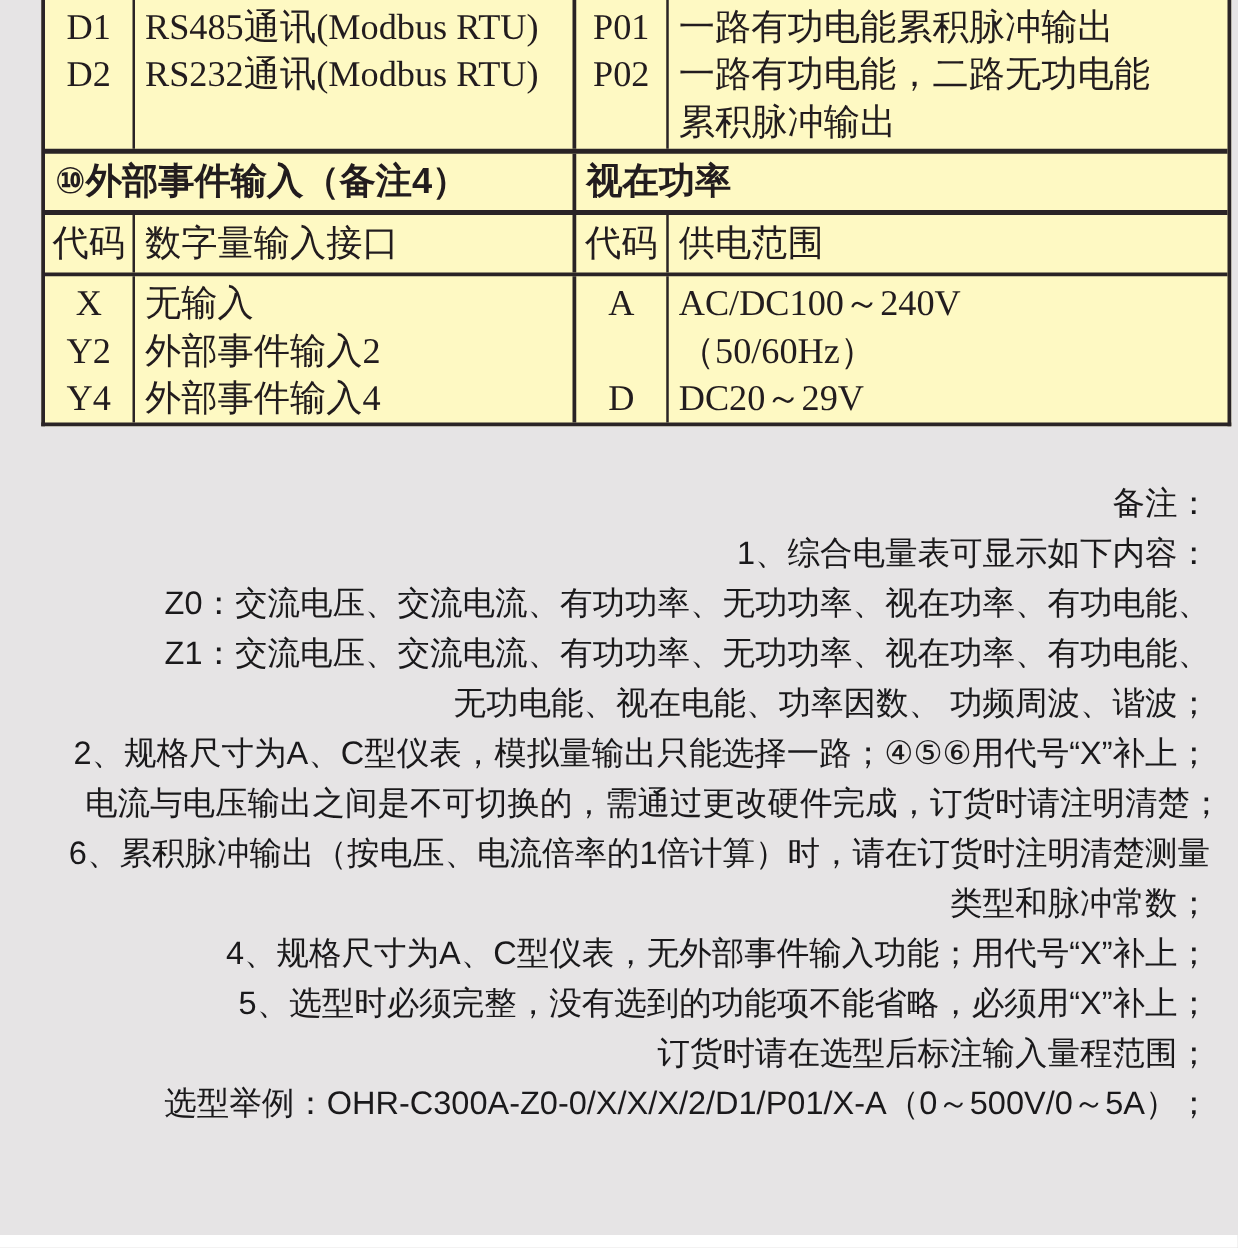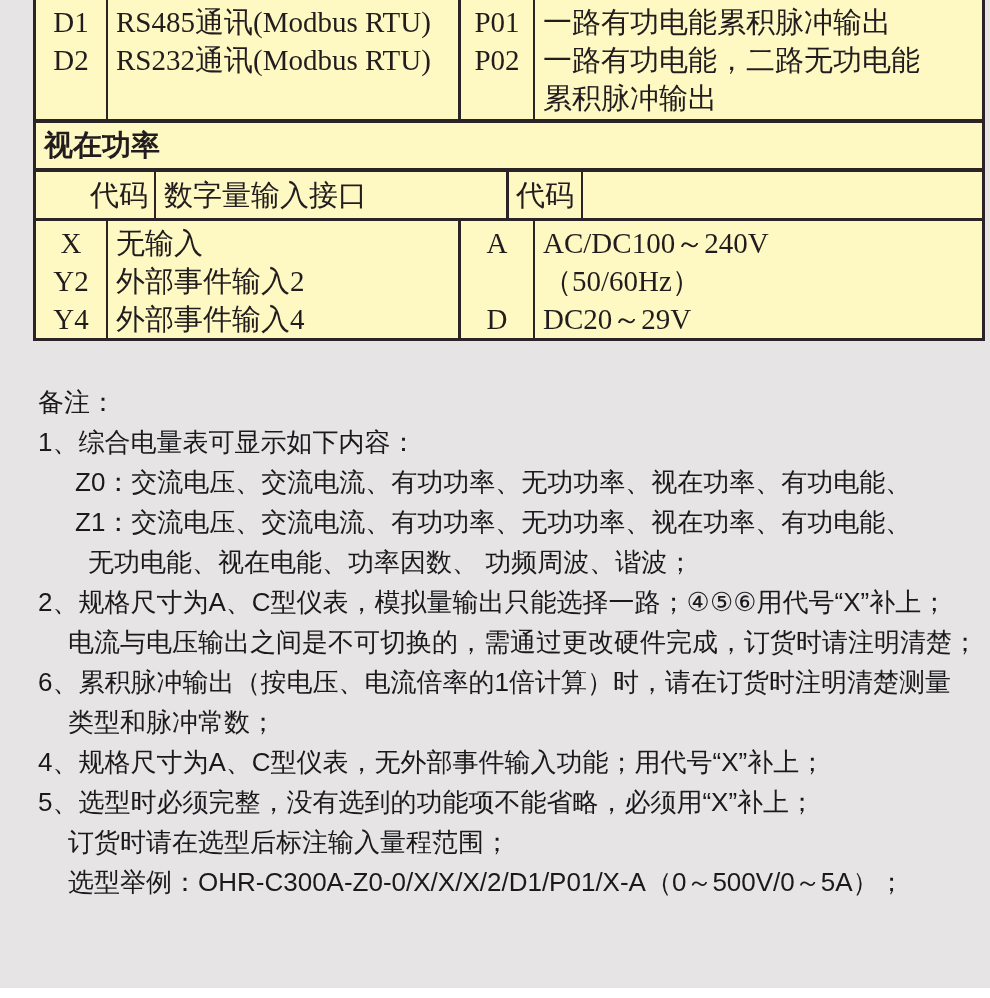--- a/index.html
+++ b/index.html
@@ -14,21 +14,21 @@
     box-sizing:border-box;
     background:#fef9c3;
     border:3px solid #2a2426;border-top:none;
     display:flex;flex-direction:column;
     font-family:"Liberation Serif","DejaVu Serif",serif;
     font-size:29px;color:#221c1e;
   }
   .trow{display:flex;box-sizing:border-box;}
   .trow-top   {height:124px;border-bottom:4px solid #2a2426;}
   .trow-title {height:49px;border-bottom:4px solid #2a2426;}
-  .trow-head  {height:49px;border-bottom:3px solid #2a2426;padding-left:48px;}
+  .trow-head  {height:49px;border-bottom:3px solid #2a2426;}
   .trow-data  {flex:1;}
   .half{display:flex;box-sizing:border-box;}
   .half-l{width:425px;border-right:3px solid #2a2426;}
   .half-r{flex:1;}
   .code-col{width:70px;border-right:2px solid #2a2426;text-align:center;box-sizing:content-box;padding-top:3px;}
   .half-r .code-col{width:72px;}
   .desc-col{flex:1;padding-left:8px;padding-top:3px;overflow:hidden;}
   .ln{height:38px;line-height:38px;white-space:nowrap;}
   .ln-wrap{height:auto;white-space:pre-line;}
   .h2{height:76px;}
@@ -37,20 +37,21 @@
   .title-cell{
     font-family:"Liberation Sans","DejaVu Sans",sans-serif;
     font-weight:bold;font-size:29px;line-height:45px;
     padding-left:8px;white-space:nowrap;overflow:hidden;
   }
   
   .notes{
     position:absolute;left:38px;top:382px;width:930px;
     font-size:26px;line-height:40px;color:#1a191b;
     font-family:"Liberation Sans","DejaVu Sans",sans-serif;
+    text-align:right;
   }
   .note-line{white-space:nowrap;}
   .ind-0{margin-left:0;}
   .ind-1{margin-left:30px;}
   .ind-2{margin-left:37px;}
   .ind-3{margin-left:62px;}
   .ind-4{margin-left:50px;}
   
   .bottom-strip{position:absolute;left:0;top:988px;width:990px;height:10px;background:#ffffff;}
 </style>
@@ -77,35 +78,39 @@
       </div>
       <div class="desc-col">
         <div class="ln">一路有功电能累积脉冲输出</div>
         <div class="ln ln-wrap">一路有功电能，二路无功电能
 累积脉冲输出</div>
       </div>
     </div>
   </div>
 
   <div class="trow trow-title">
+    <div class="half half-l title-cell">⑩外部事件输入（备注4）</div>
     <div class="half-r title-cell">视在功率</div>
   </div>
 
   <div class="trow trow-head">
     <div class="half half-l">
       <div class="code-col">
         <div class="ln">代码</div>
       </div>
       <div class="desc-col">
         <div class="ln">数字量输入接口</div>
       </div>
     </div>
     <div class="half half-r">
       <div class="code-col">
         <div class="ln">代码</div>
+      </div>
+      <div class="desc-col">
+        <div class="ln">供电范围</div>
       </div>
     </div>
   </div>
 
   <div class="trow trow-data">
     <div class="half half-l">
       <div class="code-col">
         <div class="ln">X</div>
         <div class="ln">Y2</div>
         <div class="ln">Y4</div>

